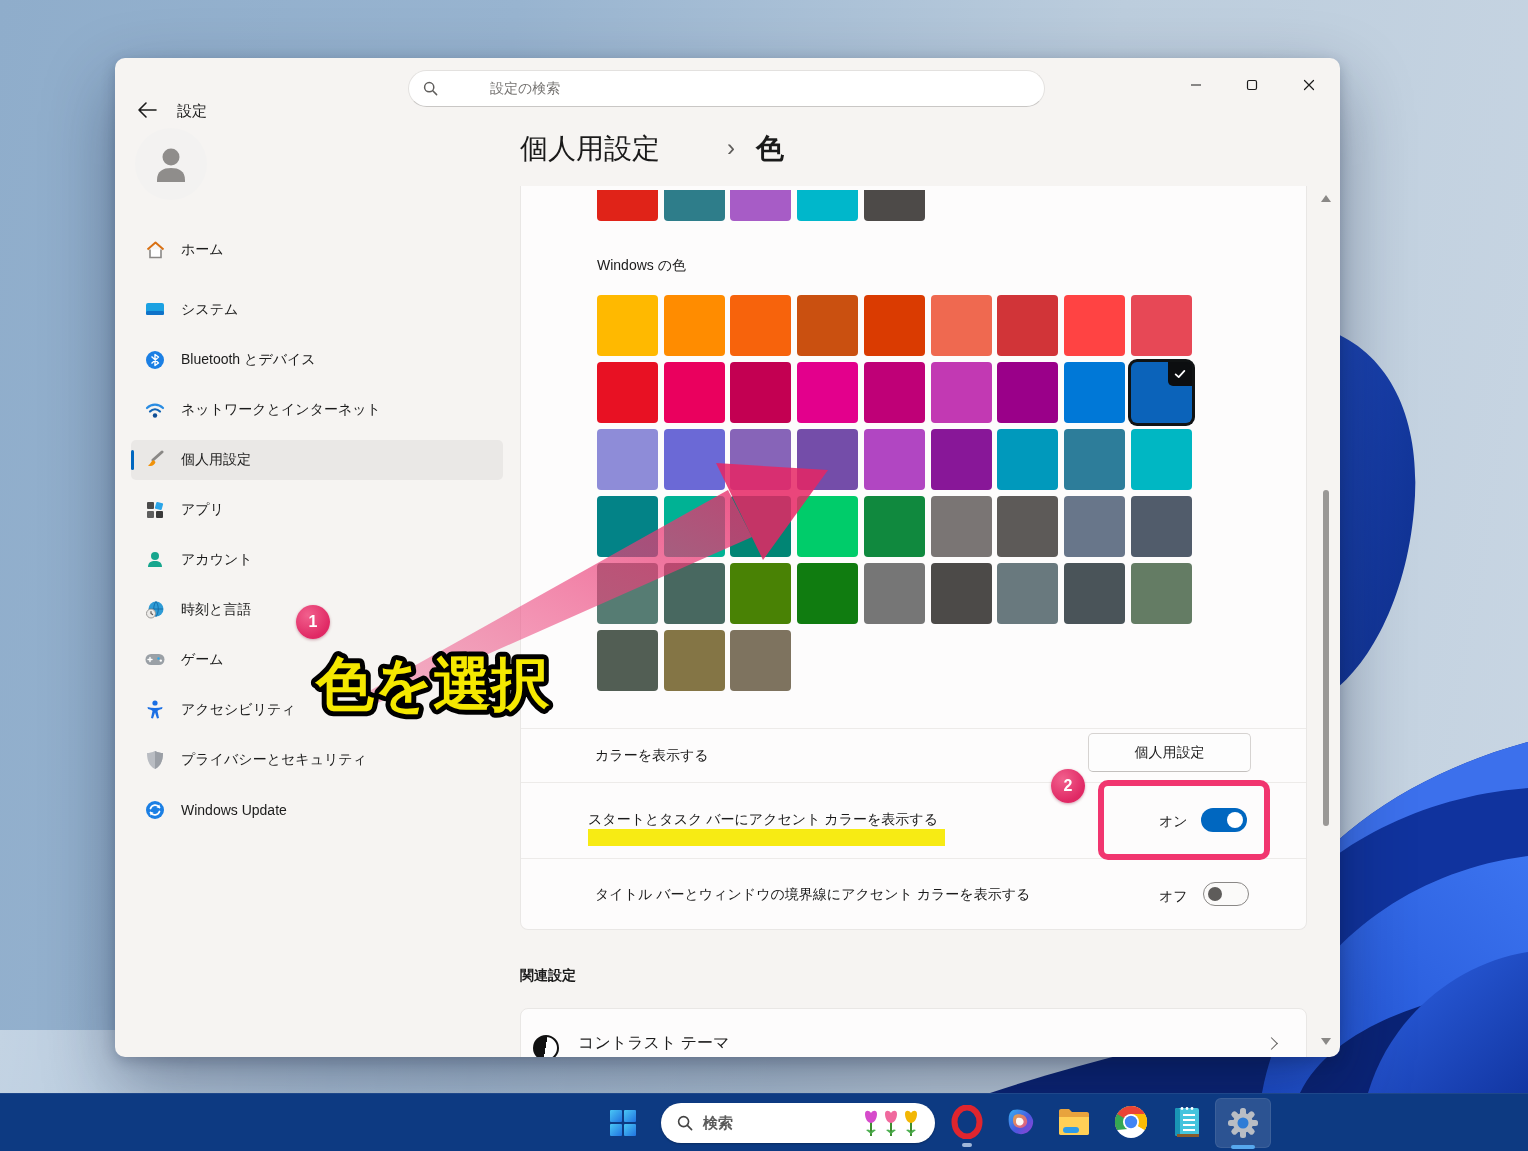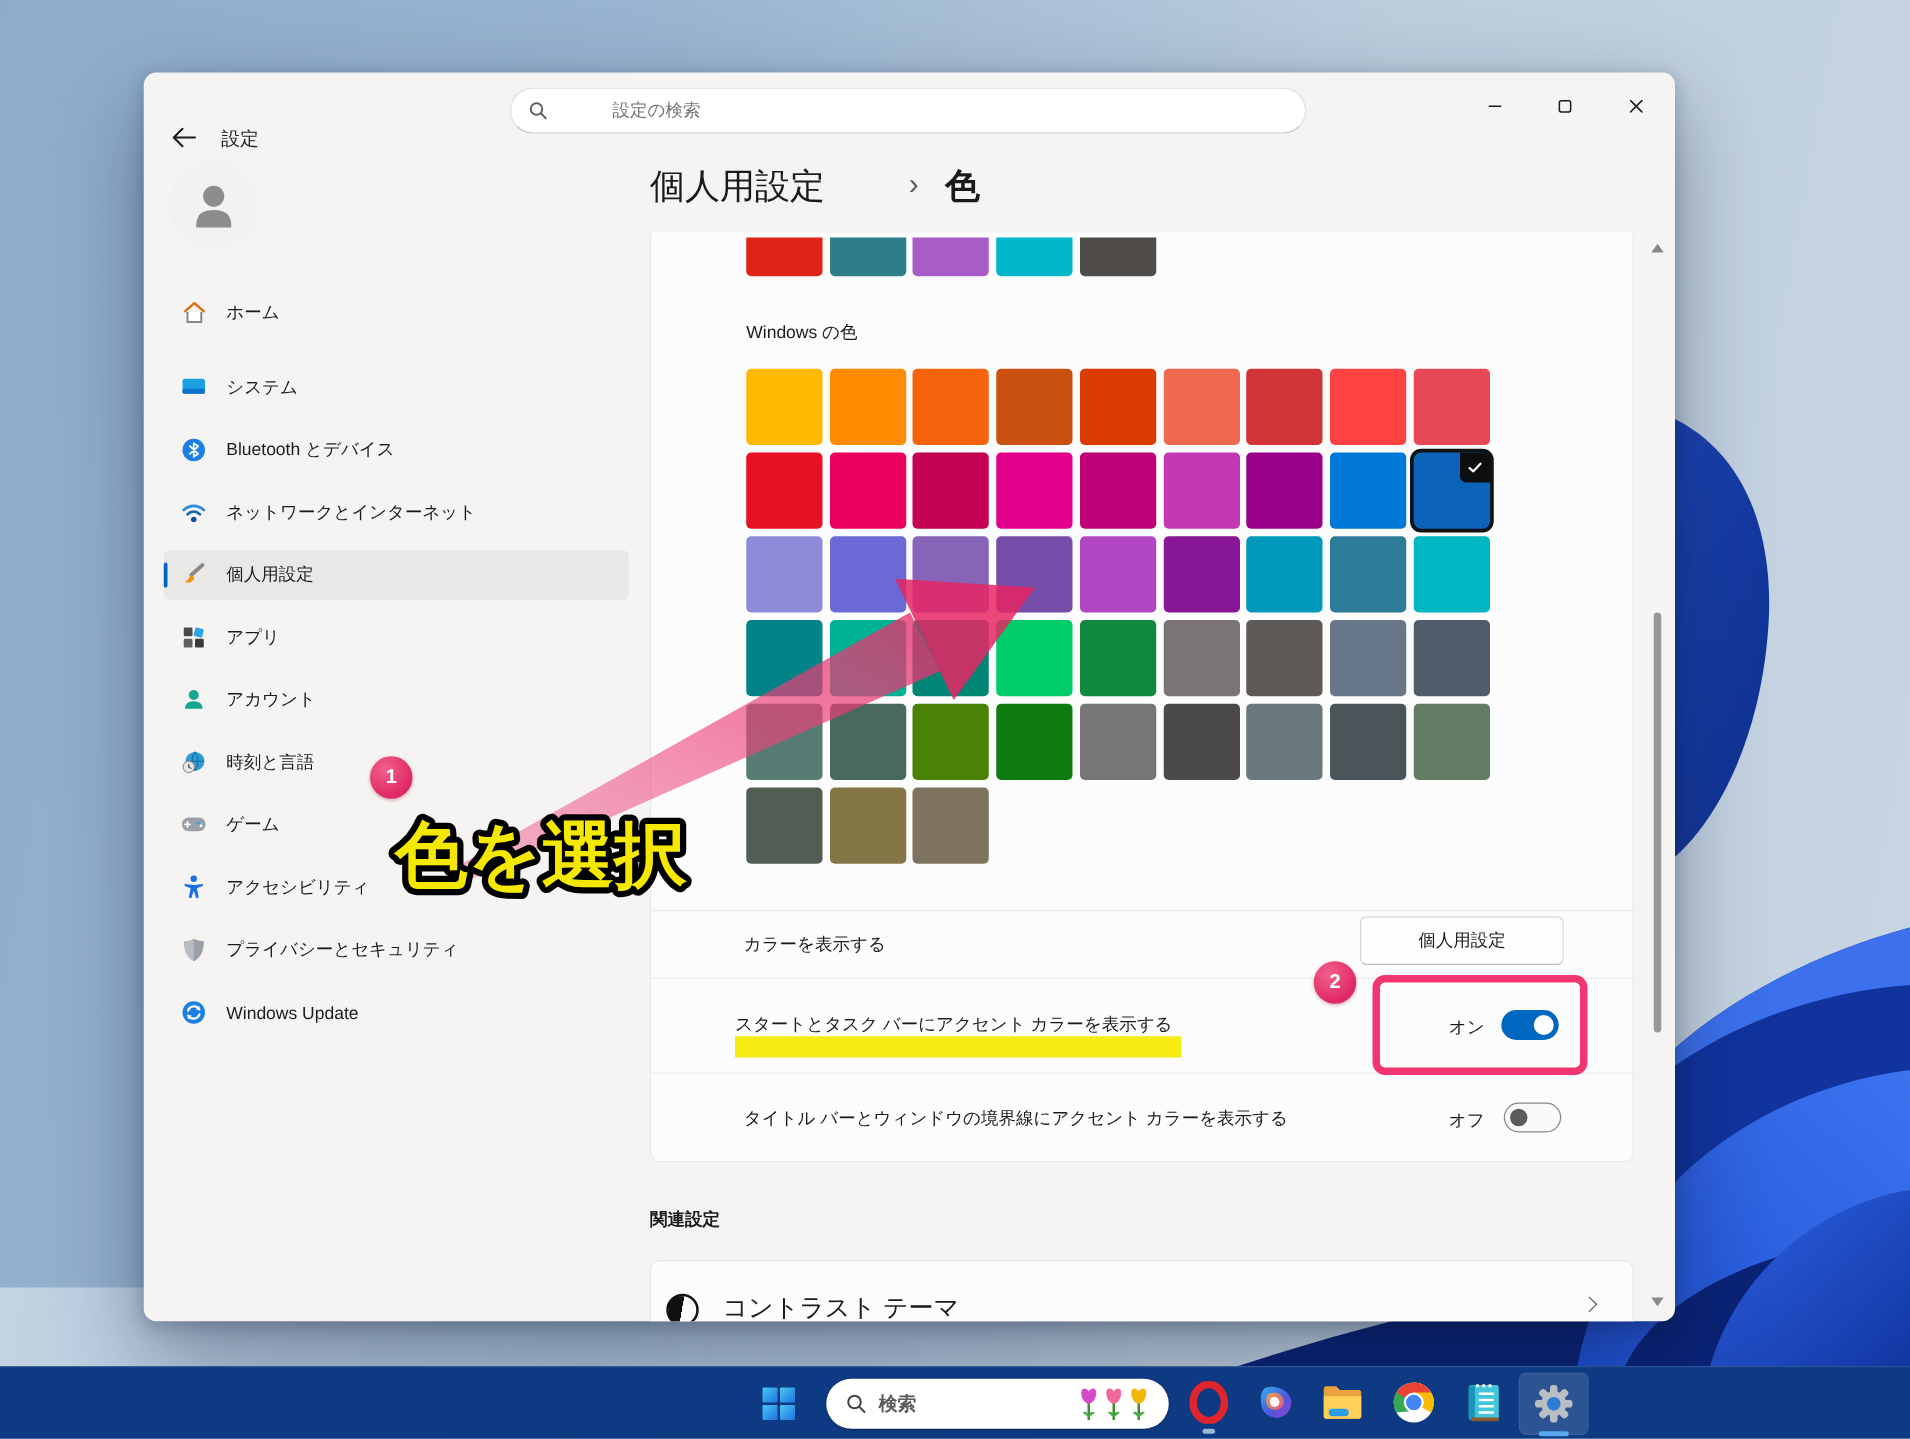--- a/index.html
+++ b/index.html
@@ -75,21 +75,21 @@
   .toggle.on .knob { position:absolute; right:4px; top:4px; width:16px; height:16px; border-radius:50%; background:#fff; }
   .toggle.off { background:#FBFAF9; border:1px solid #8A8886; }
   .toggle.off .knob { position:absolute; left:4px; top:4px; width:14px; height:14px; border-radius:50%; background:#5E5C5A; }
   .yellow-mark { position:absolute; left:473px; top:771px; width:357px; height:17px; background:#F6E900; opacity:.92; }
 
   .related-heading { position:absolute; left:405px; top:909px; font-size:14px; font-weight:700; color:#1b1b1b; }
   .contrast-card { position:absolute; left:405px; top:950px; width:787px; height:90px;
     background:#FDFCFC; border:1px solid #E9E7E5; border-radius:8px; }
   .contrast-icon { position:absolute; left:418px; top:977px; width:26px; height:26px; border-radius:50%;
     border:2px solid #111; background:linear-gradient(100deg,#111 48%,#fff 48%); }
-  .contrast-label { position:absolute; left:463px; top:975px; font-size:20px; color:#1b1b1b; }
+  .contrast-label { position:absolute; left:463px; top:975px; font-size:16px; color:#1b1b1b; }
   .chev-right { position:absolute; left:1152px; top:981px; width:9px; height:9px;
     border-right:1.6px solid #5f5d5b; border-top:1.6px solid #5f5d5b; transform:rotate(45deg); }
 
   
   .scroll-up, .scroll-down { position:absolute; left:1206px; width:0; height:0; border-left:5px solid transparent; border-right:5px solid transparent; }
   .scroll-up { top:137px; border-bottom:7px solid #8A8886; }
   .scroll-down { top:980px; border-top:7px solid #8A8886; }
   .scroll-thumb { position:absolute; left:1208px; top:432px; width:6px; height:336px; border-radius:3px; background:#9A9896; }
 
   

